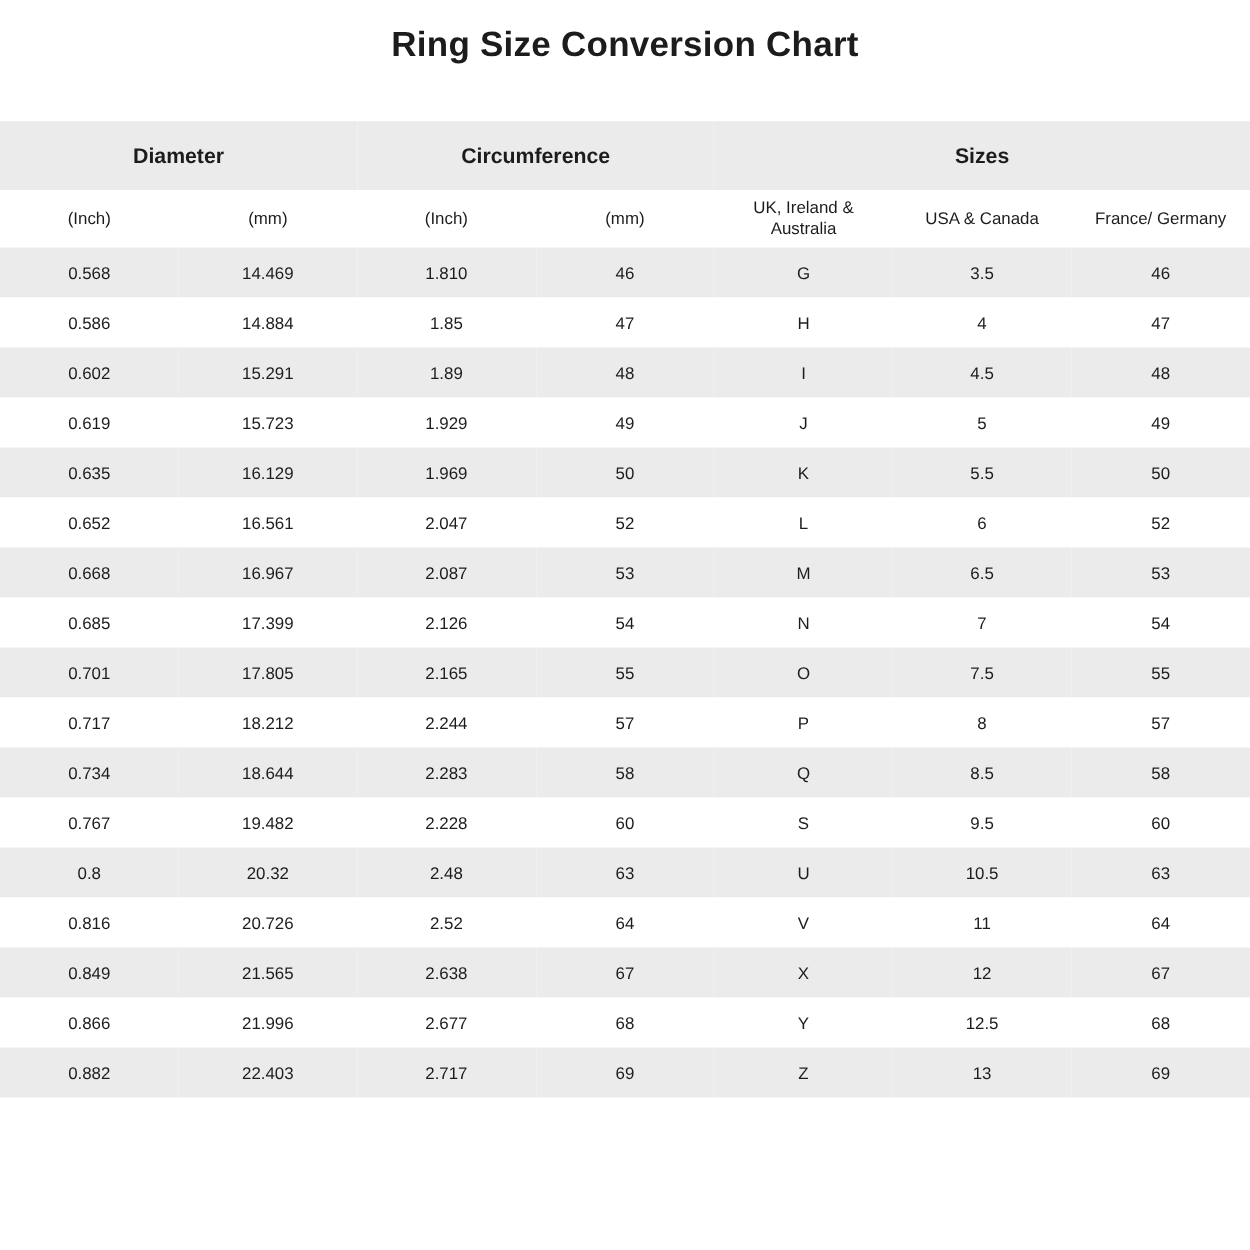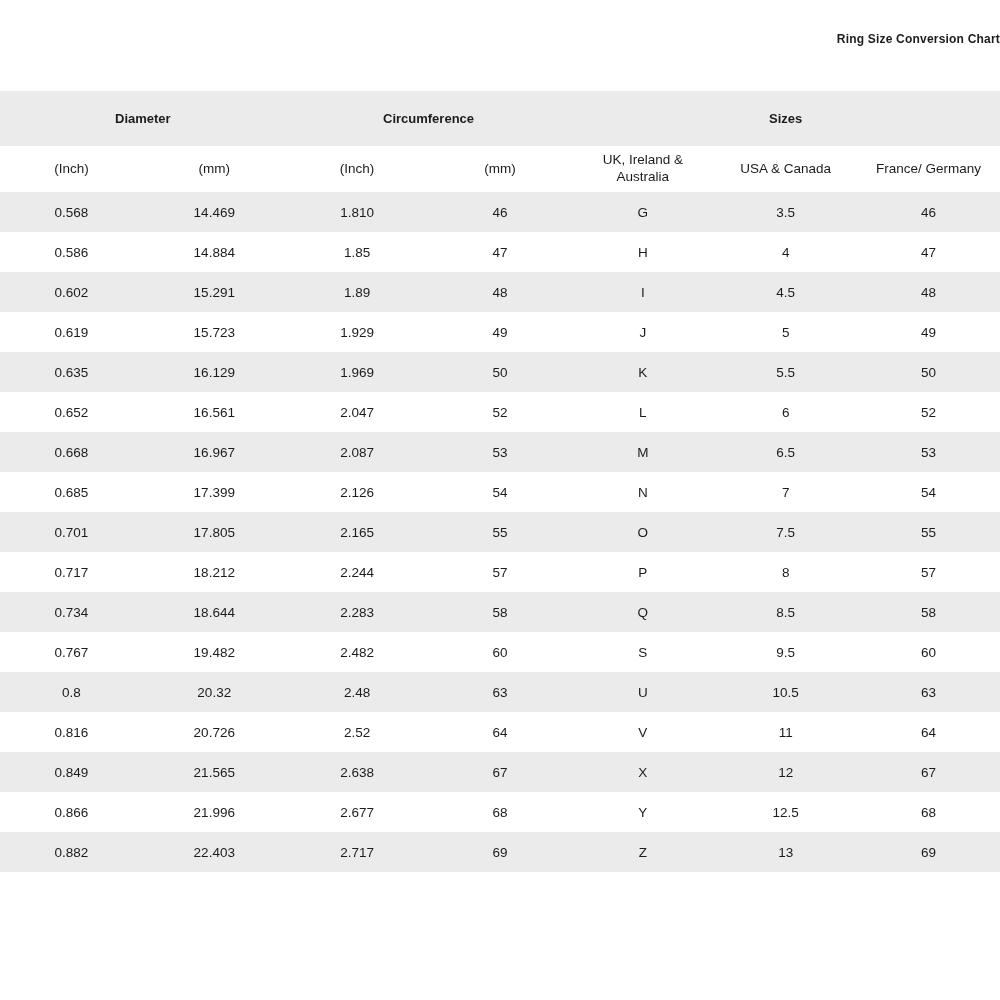--- a/index.html
+++ b/index.html
@@ -16,44 +16,44 @@
     font-family: "Liberation Sans", sans-serif;
   }
   .page {
     width: 1000px;
     min-height: 1000px;
     margin: 0 auto;
     background: var(--background);
   }
   .page-title {
     margin: 0;
-    padding-top: 32px;
-    text-align: right;
-    font-size: 12px;
+    padding-top: 20px;
+    text-align: center;
+    font-size: 28px;
     font-weight: bold;
     letter-spacing: 0.2px;
     color: var(--text);
   }
   table.ring-table {
     width: 100%;
     margin-top: 45px;
     border-collapse: collapse;
     table-layout: fixed;
   }
   table.ring-table th,
   table.ring-table td {
     text-align: center;
     vertical-align: middle;
     padding: 0 6px;
     color: var(--text);
   }
   tr.group-row th {
     background: var(--stripe);
     height: 55px;
-    font-size: 13px;
+    font-size: 17px;
     font-weight: bold;
   }
   tr.sub-row th {
     background: var(--background);
     height: 46px;
     font-size: 13.5px;
     font-weight: normal;
     line-height: 1.25;
   }
   tbody td {
@@ -184,21 +184,21 @@
           <td>18.644</td>
           <td>2.283</td>
           <td>58</td>
           <td>Q</td>
           <td>8.5</td>
           <td>58</td>
         </tr>
         <tr>
           <td>0.767</td>
           <td>19.482</td>
-          <td>2.482</td>
+          <td>2.228</td>
           <td>60</td>
           <td>S</td>
           <td>9.5</td>
           <td>60</td>
         </tr>
         <tr>
           <td>0.8</td>
           <td>20.32</td>
           <td>2.48</td>
           <td>63</td>

